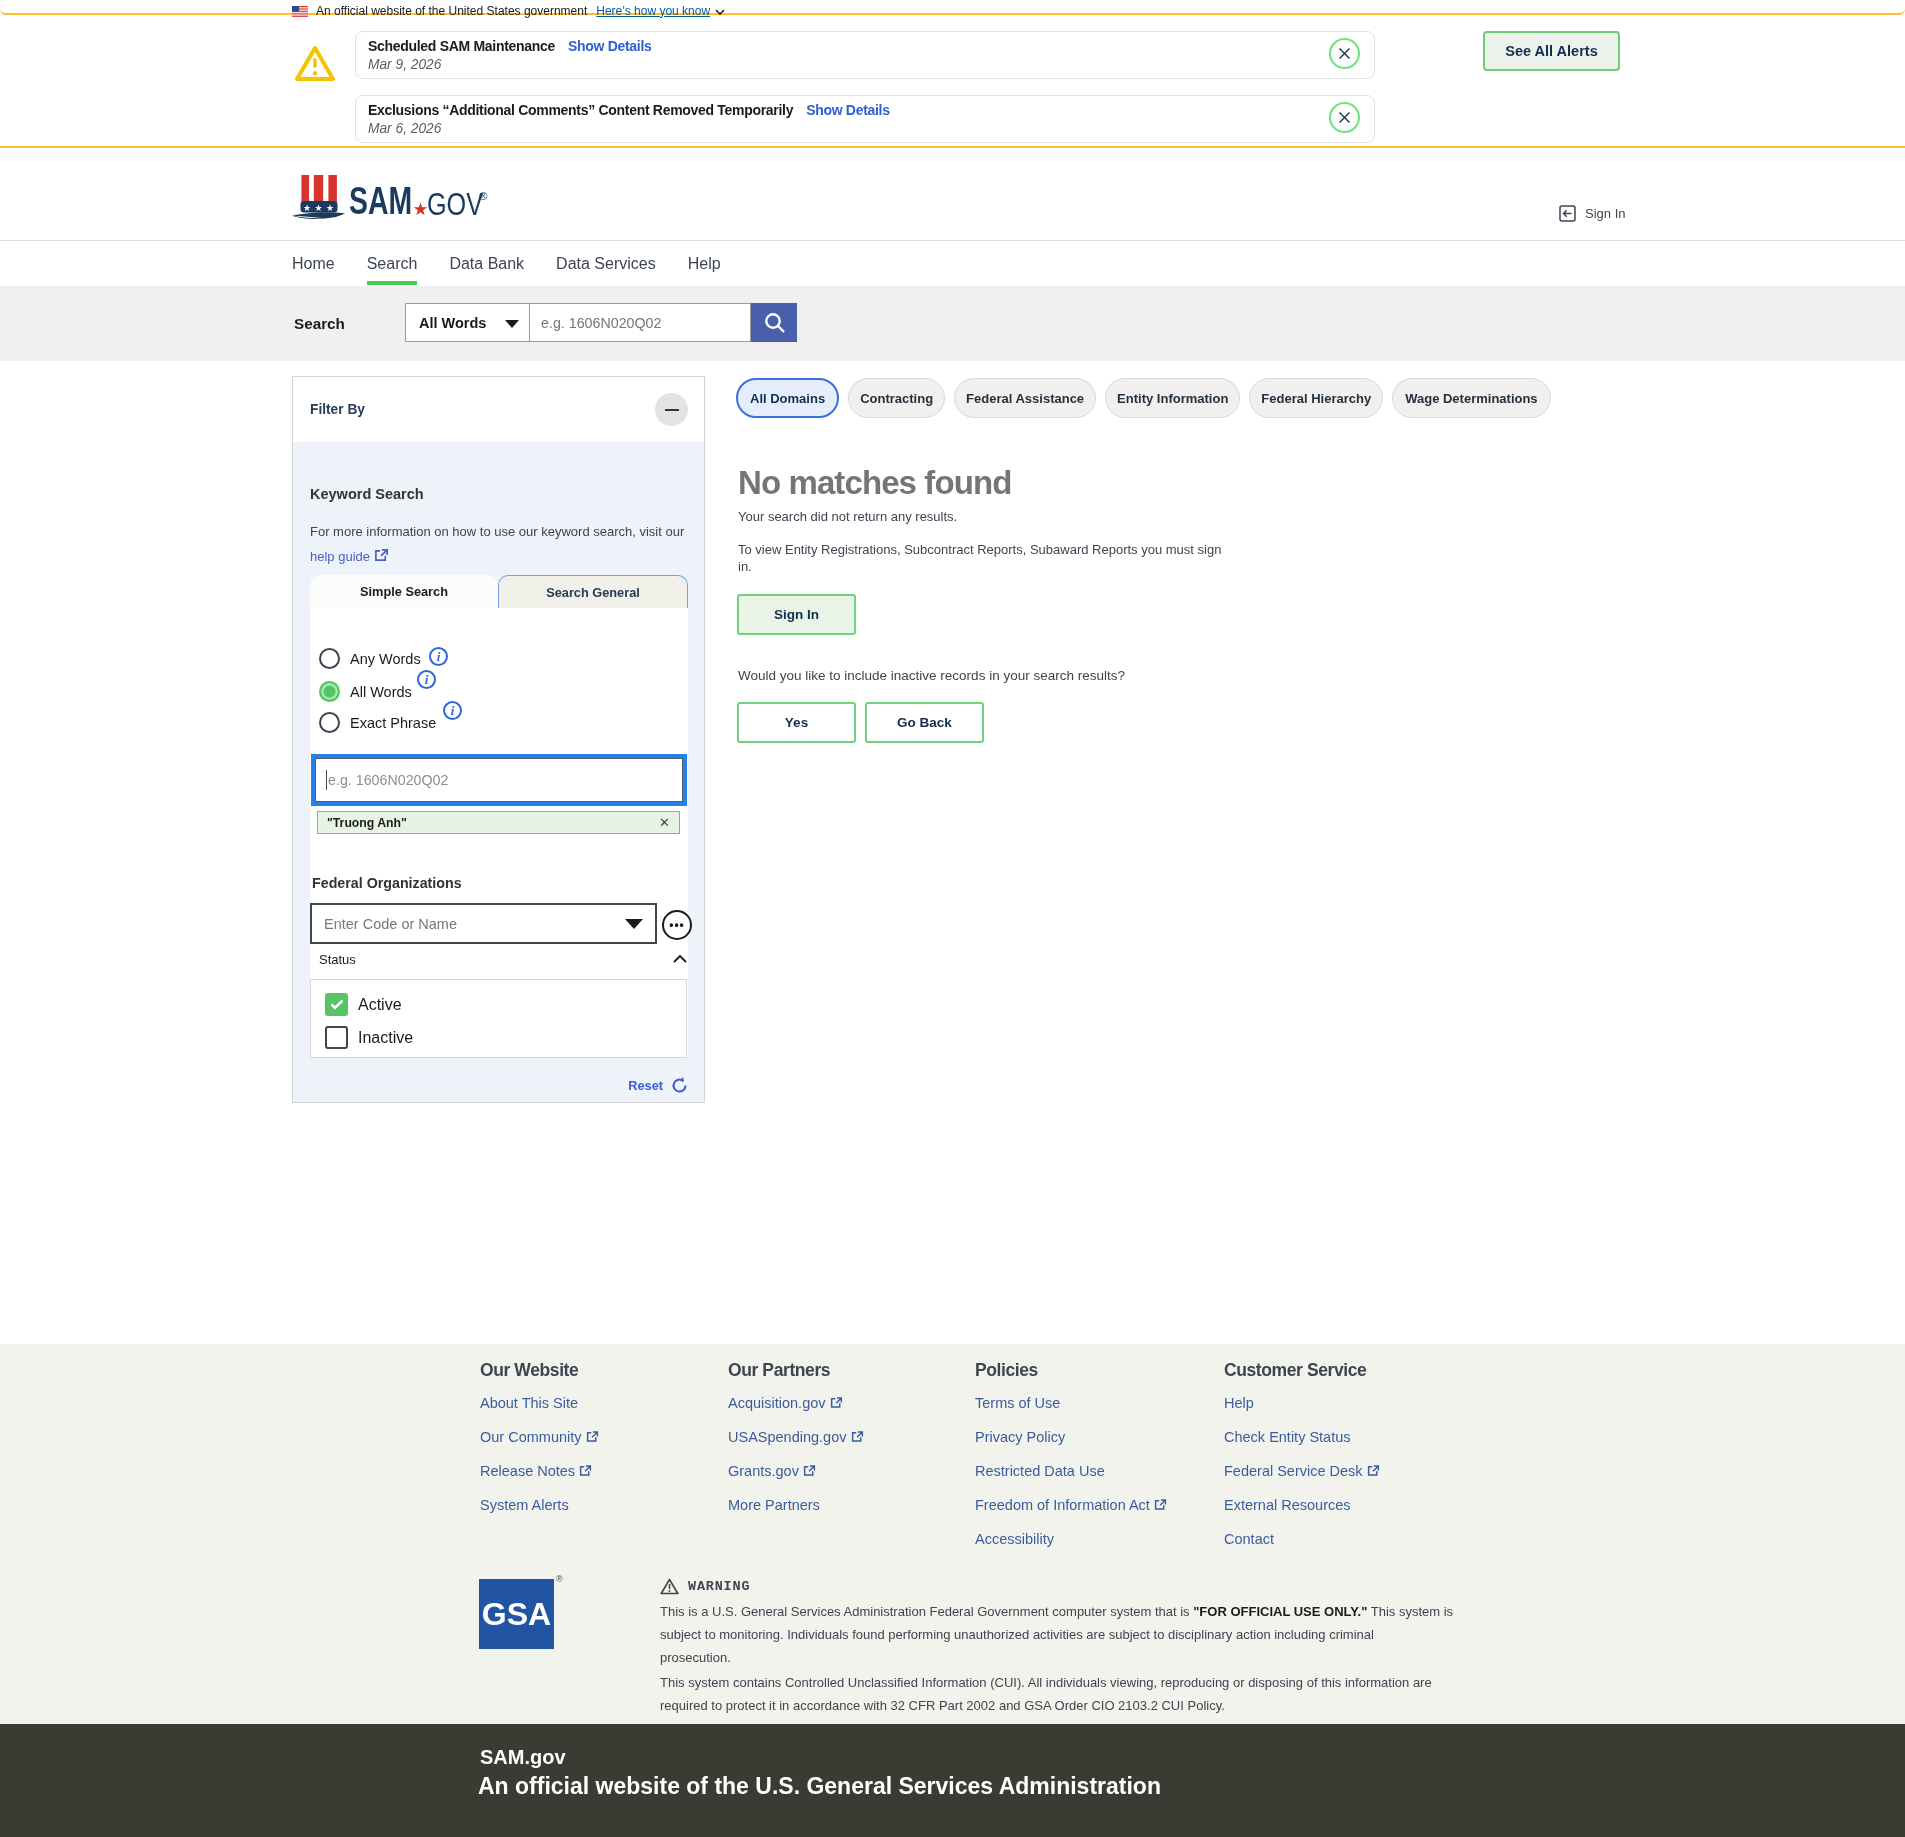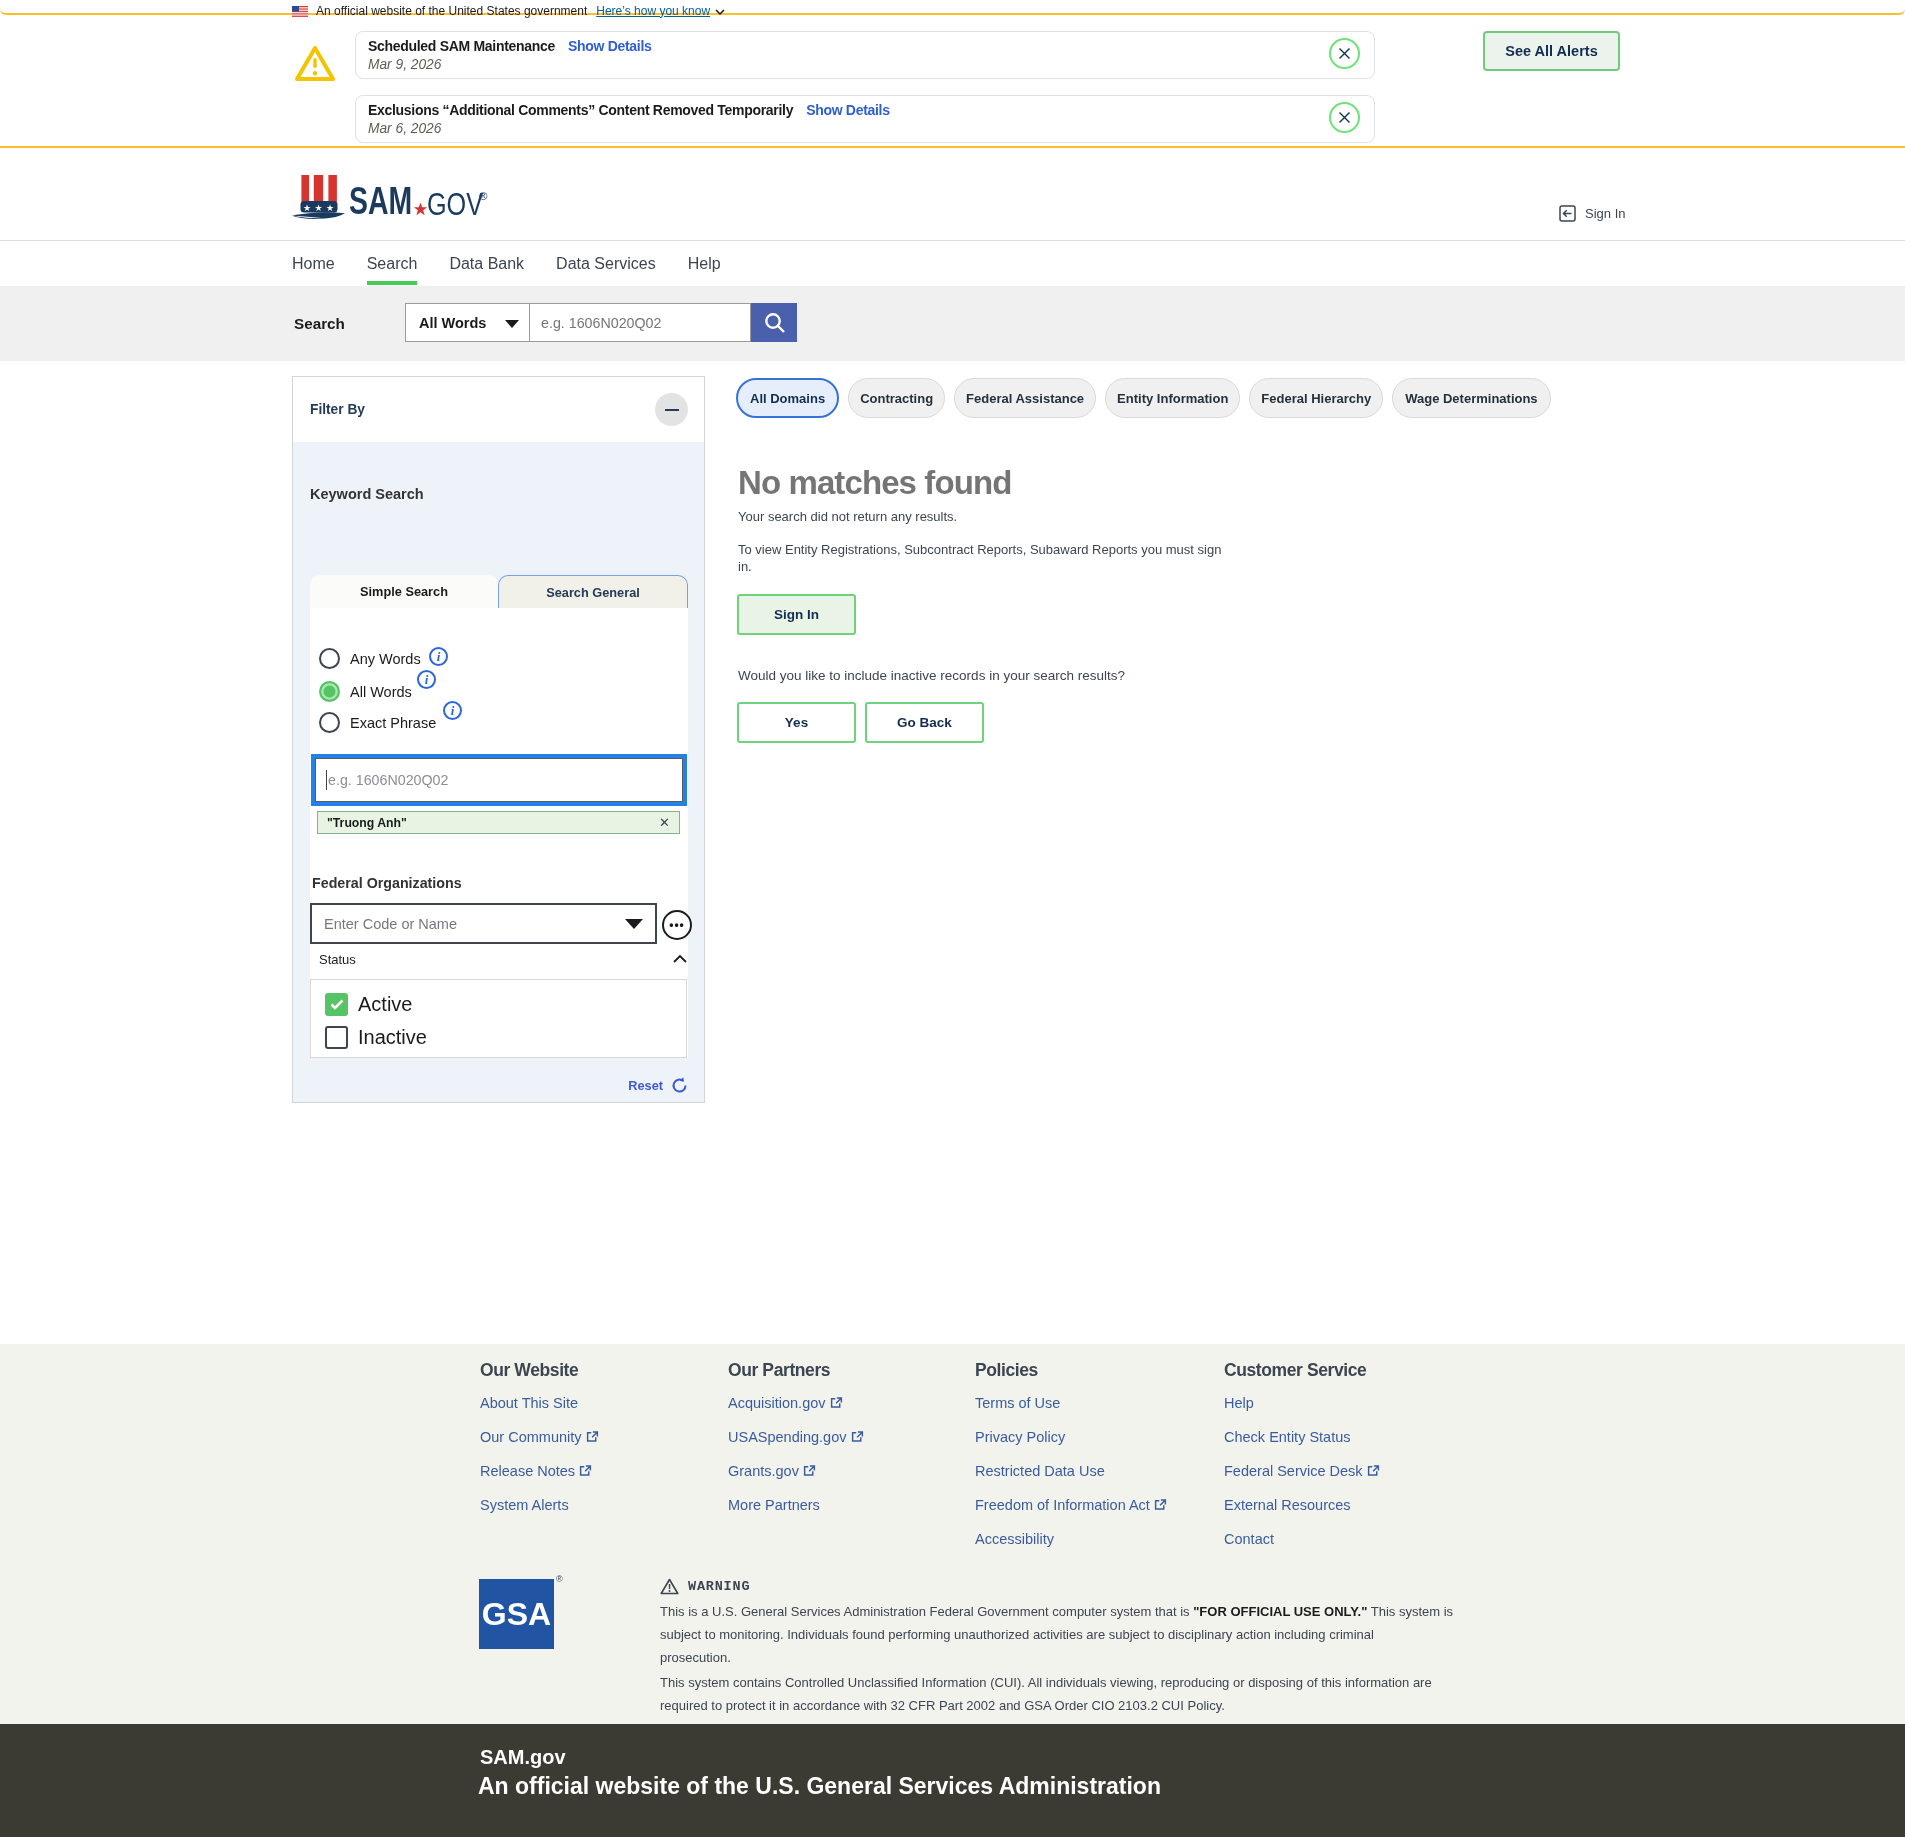--- a/index.html
+++ b/index.html
@@ -74,21 +74,21 @@
 .fo-combo { position:absolute; left:0px; top:295px; width:347px; height:41px; border:2px solid #40454b; background:#fff; display:flex; align-items:center; padding-left:12px; font-size:14.5px; color:#75797e; }
 .fo-combo .tri { position:absolute; right:12px; top:14px; width:0; height:0; border-left:9px solid transparent; border-right:9px solid transparent; border-top:10px solid #1b1b1b; }
 .fo-more { position:absolute; left:352px; top:302px; width:30px; height:30px; border-radius:50%; border:2px solid #1b1b1b; background:#fff; display:flex; align-items:center; justify-content:center; letter-spacing:1px; font-size:12px; font-weight:bold; color:#1b1b1b; }
 .status-label { position:absolute; left:9px; top:344px; font-size:13px; color:#1b1b1b; }
 .status-chev { position:absolute; left:363px; top:346px; }
 .status-box { position:absolute; left:0px; top:371px; width:377px; height:79px; background:#fff; border:1px solid #d7d7d7; padding:13px 0 0 14px; }
 .cb-row { display:flex; align-items:center; margin-bottom:10px; }
 .checkbox { width:23px; height:23px; border-radius:3px; margin-right:10px; }
 .checkbox.checked { background:#56c364; display:flex; align-items:center; justify-content:center; }
 .checkbox.unchecked { background:#fff; border:2px solid #3d4551; }
-.cb-label { font-size:20px; color:#1b1b1b; }
+.cb-label { font-size:16px; color:#1b1b1b; }
 .reset-row { position:absolute; right:16px; top:700px; display:flex; align-items:center; }
 .reset-row .r { font-size:12.75px; font-weight:bold; color:#3c5bd3; margin-right:8px; }
 
 
 .results { position:absolute; left:736px; top:378px; width:860px; }
 .pills { display:flex; }
 .pill { height:40px; border-radius:20px; display:flex; align-items:center; padding:0 12px; font-size:13px; font-weight:bold; margin-right:9px; white-space:nowrap; }
 .pill.active { background:#e7eefb; border:2px solid #3672d9; color:#112e51; }
 .pill.idle { background:#f0f0f0; border:1px solid #d9d9d9; color:#24313d; padding:0 11px; }
 .pill.idle:last-child { padding:0 12px; }
@@ -226,20 +226,26 @@
 </div>
 
 <div class="filter">
   <div class="filter-head">
     <span class="t">Filter By</span>
     <div class="minus-circle">
         <span></span>
       </div>
   </div>
   <div class="kw-title">Keyword Search</div>
+  <div class="kw-desc">For more information on how to use our keyword search, visit our<br><a>help guide</a>
+    <svg class="elink" width="15" height="14" viewBox="0 0 16 15">
+        <path d="M6.5 3 H2 V13 H12 V8.5" fill="none" stroke="#4a5ec9" stroke-width="1.8"></path>
+        <path d="M8.5 2 H14 V7.5 M14 2 L7.5 8.5" fill="none" stroke="#4a5ec9" stroke-width="1.8"></path>
+      </svg>
+  </div>
   <div class="tabs">
     <div class="tab active">Simple Search</div>
     <div class="tab inactive">Search General</div>
   </div>
   <div class="tab-panel">
     <div class="radio-row" style="left:9px; top:40px;">
       <div class="radio"></div>
         <span class="radio-label">Any Words</span>
     </div>
     <span class="info" style="left:119px; top:39px;">i</span>

